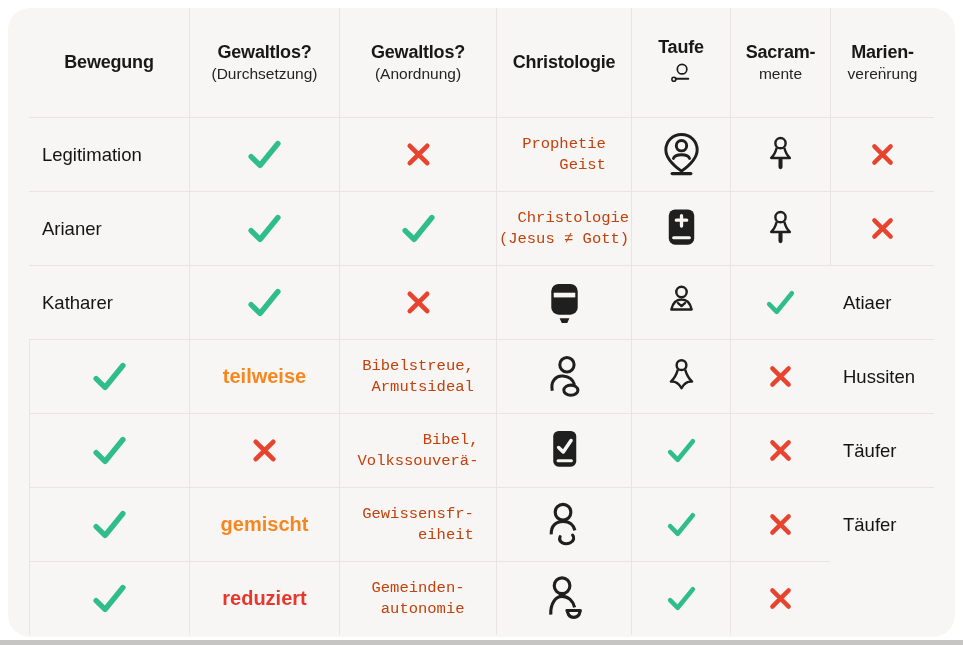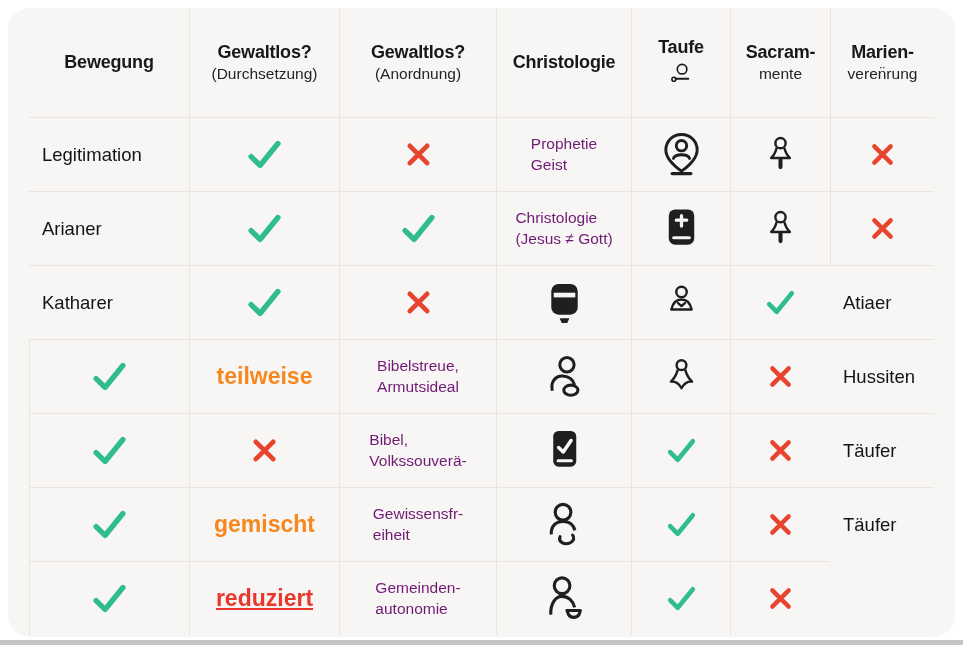--- a/index.html
+++ b/index.html
@@ -18,24 +18,24 @@
     grid-template-rows:109px repeat(7,74px);}
   .cell{display:flex;flex-direction:column;align-items:center;justify-content:center;
     gap:2px;min-width:0;}
   .cell.bl{border-left:1px solid var(--line);}
   .cell.bt{border-top:1px solid var(--line);}
   .cell[data-col="bewegung"]{align-items:flex-start;padding-left:13px;}
   .hcell[data-col="bewegung"]{align-items:center;padding-left:0;}
   .h-label{font-weight:700;font-size:18px;letter-spacing:-0.2px;color:#181818;text-align:center;}
   .h-sub{font-weight:400;font-size:15.5px;color:#242424;text-align:right;}
   .row-label{font-size:18.5px;color:#141414;}
-  .legit{font-size:15.5px;line-height:1.35;color:#701a75;text-align:left;white-space:pre-line;}
-  .accent{font-size:23px;font-weight:700;}
+  .legit{font-size:15.5px;line-height:1.35;color:#c2410c;text-align:right;white-space:pre-line;font-family:Liberation Mono, monospace;}
+  .accent{font-size:20px;font-weight:700;}
   .accent.orange{color:var(--orange);}
-  .accent.red{color:var(--text-red);text-decoration:underline;}
+  .accent.red{color:var(--text-red);}
   svg.mark{display:block;}
   svg.mark-check{color:var(--green);}
   svg.mark-cross{color:var(--red);}
   .mark.lg{width:39px;height:39px;}
   .mark-cross.lg{width:31px;height:31px;}
   .mark.md{width:33px;height:33px;}
   .mark-cross.md{width:29px;height:29px;}
   svg.pict{display:block;color:var(--ink);}
   .pict-taufe{width:47px;height:47px;}
   .pict-sacramente{width:39px;height:39px;}

